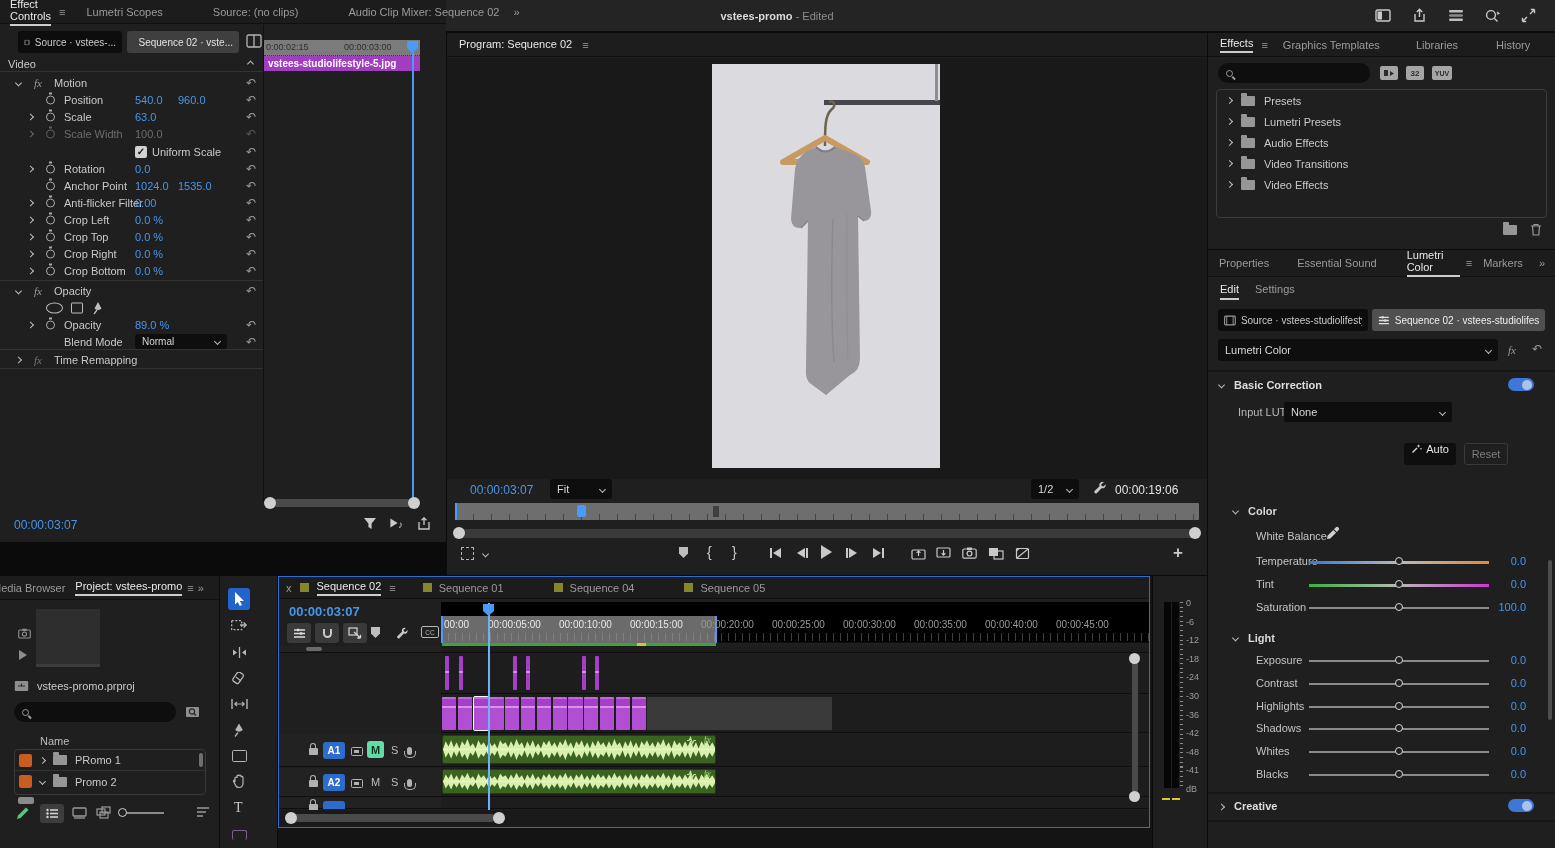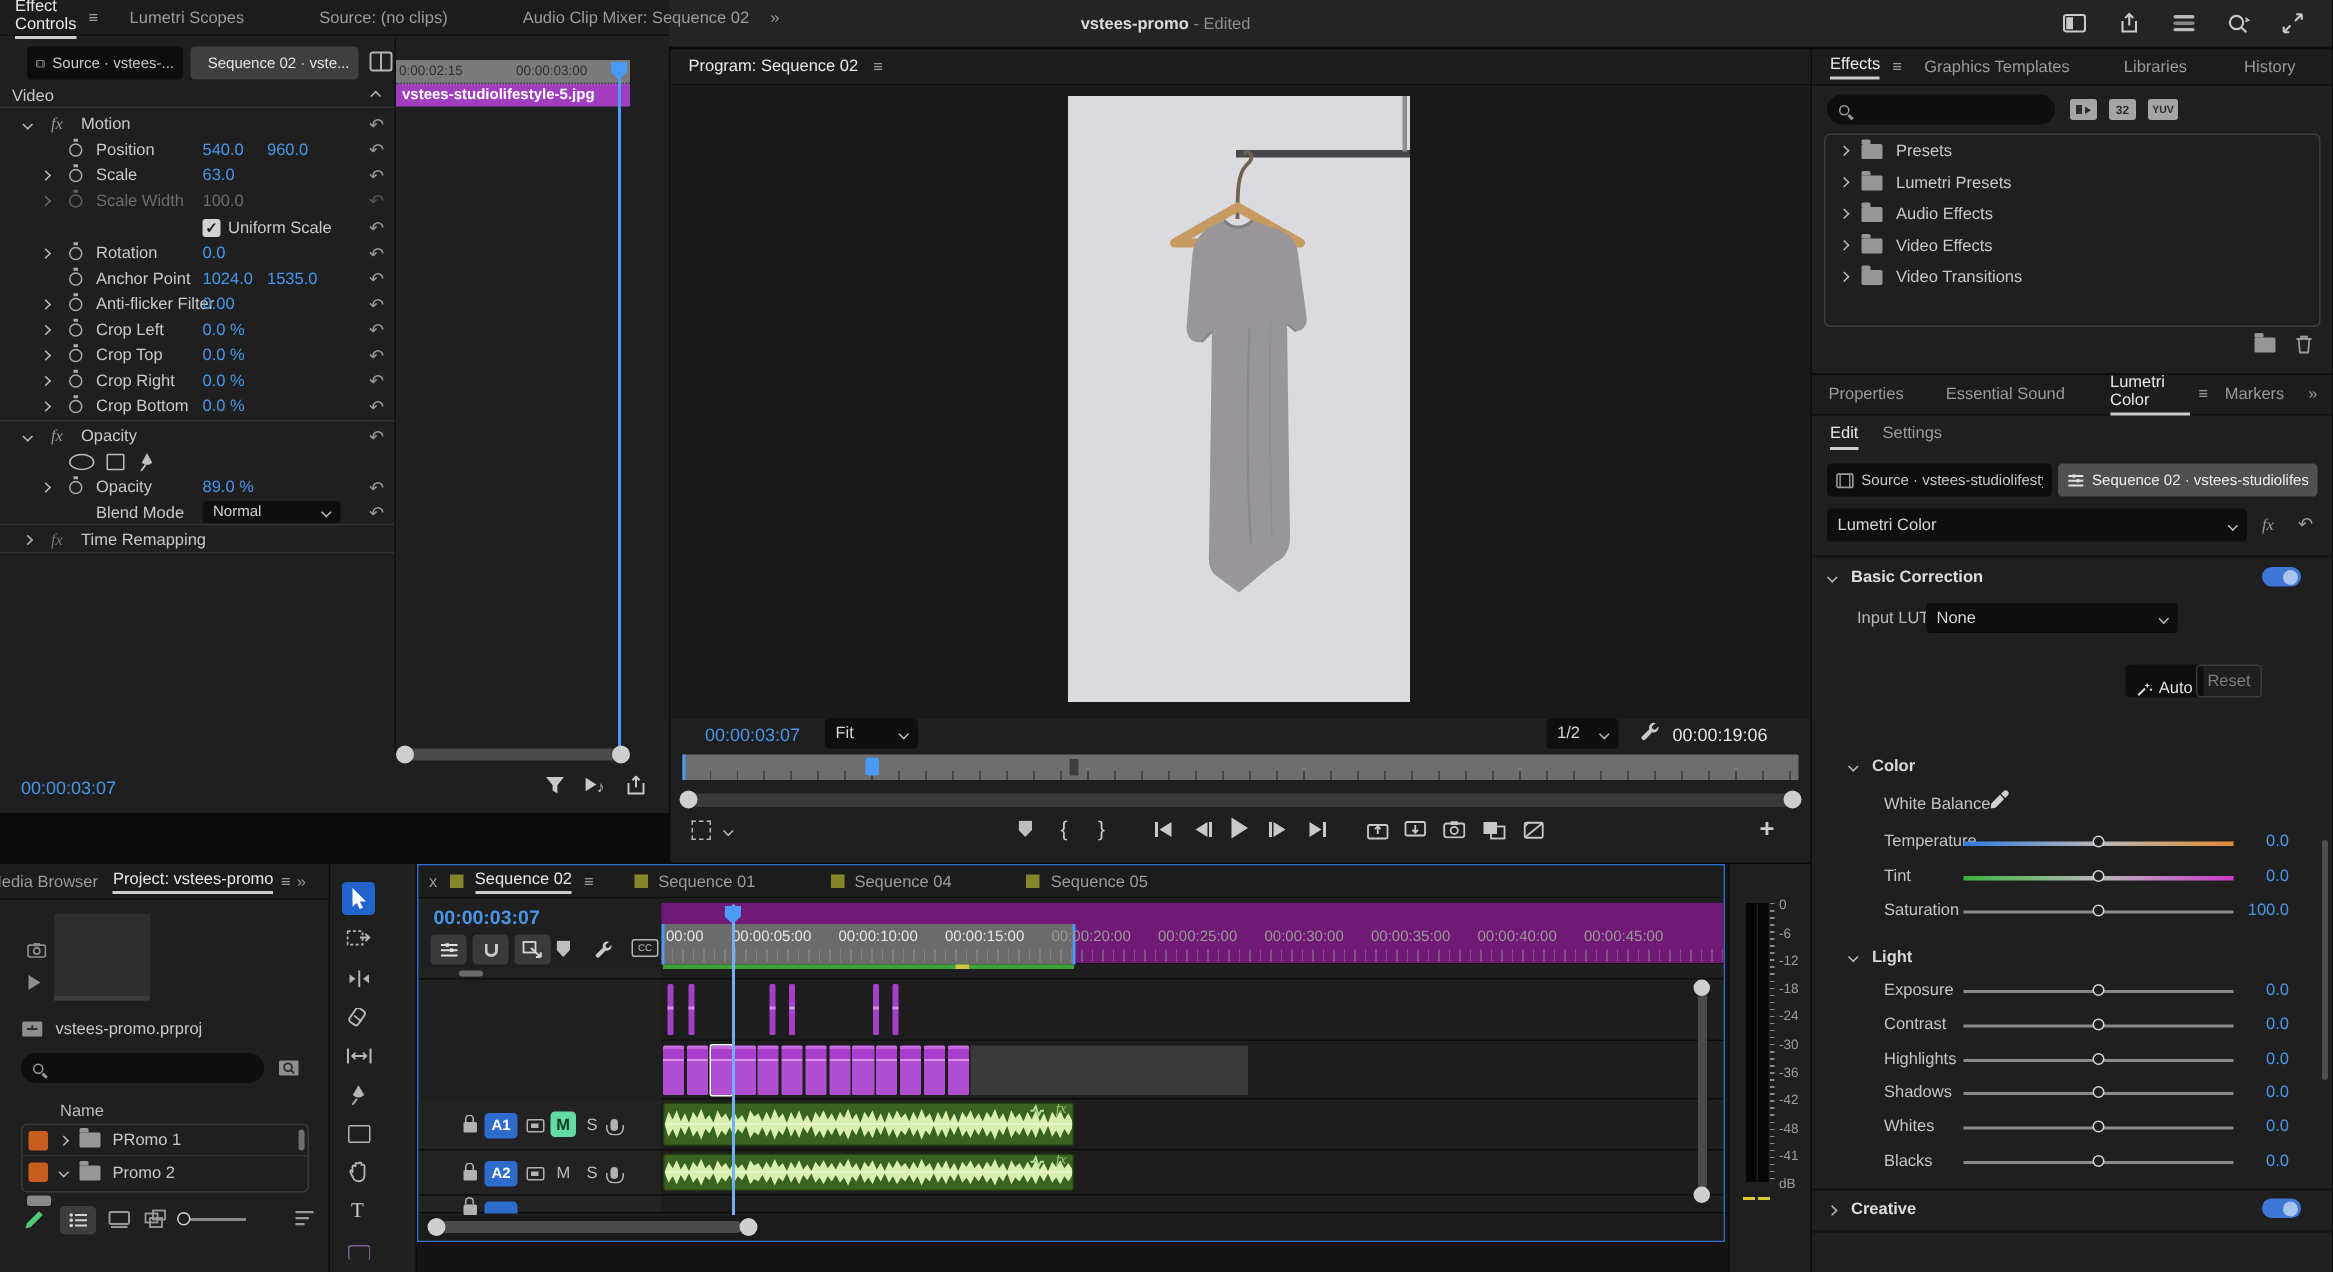--- a/index.html
+++ b/index.html
@@ -618,26 +618,26 @@
           <span class="lbl">Lumetri Presets</span>
       </div>
       <div style="display:flex;align-items:center;height:21px;padding-left:10px;gap:9px">
         <span class="chev cr"></span>
           <span class="folder"></span>
           <span class="lbl">Audio Effects</span>
       </div>
       <div style="display:flex;align-items:center;height:21px;padding-left:10px;gap:9px">
         <span class="chev cr"></span>
           <span class="folder"></span>
-          <span class="lbl">Video Effects</span>
+          <span class="lbl">Video Transitions</span>
       </div>
       <div style="display:flex;align-items:center;height:21px;padding-left:10px;gap:9px">
         <span class="chev cr"></span>
           <span class="folder"></span>
-          <span class="lbl">Video Transitions</span>
+          <span class="lbl">Video Effects</span>
       </div>
     </div>
     <span class="abs" style="left:295px;top:192px"><span class="folder"></span></span>
     <span class="abs" style="left:322px;top:190px">
         <svg width="12" height="13" viewBox="0 0 12 13">
           <path d="M1 3 H11 M4 3 V1.5 H8 V3 M2.5 3 L3.2 12 H8.8 L9.5 3" fill="none" stroke="#9a9a9a" stroke-width="1.2"></path>
         </svg>
       </span>
   </div>
 
@@ -679,21 +679,21 @@
     <span class="icw abs" style="left:11px;top:135px">
         <span class="chev cd"></span>
       </span>
     <span class="abs" style="left:26px;top:129px;color:#dedede;font-weight:bold">Basic Correction</span>
     <span class="toggle" style="left:300px;top:128px"></span>
     <span class="abs" style="left:30px;top:156px;color:#b8b8b8">Input LUT</span>
     <div class="dd abs" style="left:76px;top:152px;width:168px;height:20px">
       <span>None</span>
         <span class="chev cd"></span>
     </div>
-    <div class="abs" style="left:209px;top:193px;width:52px;height:22px;background:#0e0e0e;border-radius:3px;display:flex;align-items:flex-end;justify-content:center;gap:4px">
+    <div class="abs" style="left:196px;top:193px;width:52px;height:22px;background:#0e0e0e;border-radius:3px;display:flex;align-items:flex-start;justify-content:center;gap:4px">
       <svg width="11" height="11" viewBox="0 0 11 11">
           <path d="M1.5 9.5 L6 5" stroke="#d6d6d6" stroke-width="1.4"></path>
           <path d="M7.5 1 L8 2.5 L9.5 3 L8 3.5 L7.5 5 L7 3.5 L5.5 3 L7 2.5 Z" fill="#d6d6d6"></path>
           <circle cx="10" cy="5.8" r="0.8" fill="#d6d6d6"></circle>
         </svg>
       <span style="color:#e3e3e3">Auto</span>
     </div>
     <div class="abs" style="left:256px;top:193px;width:44px;height:22px;border:1px solid #3a3a3a;border-radius:3px;display:flex;align-items:center;justify-content:center">
       <span style="color:#7d7d7d">Reset</span>
     </div>
@@ -985,21 +985,21 @@
           </svg>
         </div>
       <span class="abs" style="left:92px;top:50px"><span class="marker"></span></span>
       <span class="abs" style="left:116px;top:49px">
           <svg width="13" height="13" viewBox="0 0 13 13">
             <path d="M11 2a3 3 0 0 0-4 3.8L2.6 10a1.4 1.4 0 1 0 2 2l4.2-4.4A3 3 0 0 0 12.6 4l-2 2-1.6-.4L8.6 4z" fill="#c9c9c9"></path>
           </svg>
         </span>
       <span class="abs" style="left:142px;top:49px;width:18px;height:12px;border:1.2px solid #b5b5b5;border-radius:2px;display:inline-flex;align-items:center;justify-content:center;font-size:6.5px;color:#b5b5b5">CC</span>
 
-      <div class="abs" style="left:162px;top:25px;width:710px;height:41px;background:#701a75;border-bottom:1px solid #0e0e0e">
+      <div class="abs" style="left:162px;top:25px;width:710px;height:41px;background:#000000;border-bottom:1px solid #0e0e0e">
         <div class="abs" style="left:1px;top:14px;width:274px;height:27px;background:#6b6b6b"></div>
         <div class="abs" style="left:0;top:14px;width:2px;height:27px;background:#4b9af5"></div>
         <div class="abs" style="left:274px;top:14px;width:2px;height:27px;background:#4b9af5"></div>
         <div class="ticksd" style="left:0;bottom:1px;width:710px;height:8px"></div>
         <span class="abs tlbl" style="left:3px;top:17px;color:#e8e8e8">00:00</span>
         <span class="abs tlbl" style="left:47px;top:17px;color:#e8e8e8">00:00:05:00</span>
         <span class="abs tlbl" style="left:118px;top:17px;color:#e8e8e8">00:00:10:00</span>
         <span class="abs tlbl" style="left:189px;top:17px;color:#e8e8e8">00:00:15:00</span>
         <span class="abs tlbl" style="left:260px;top:17px">00:00:20:00</span>
         <span class="abs tlbl" style="left:331px;top:17px">00:00:25:00</span>

